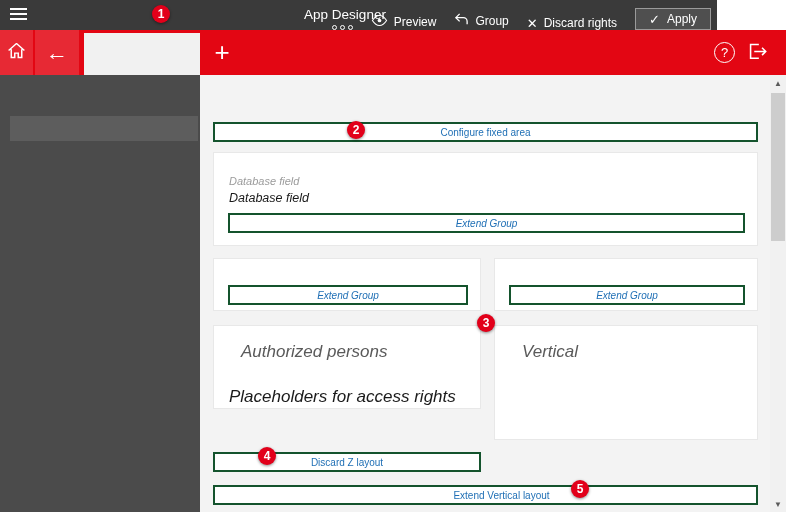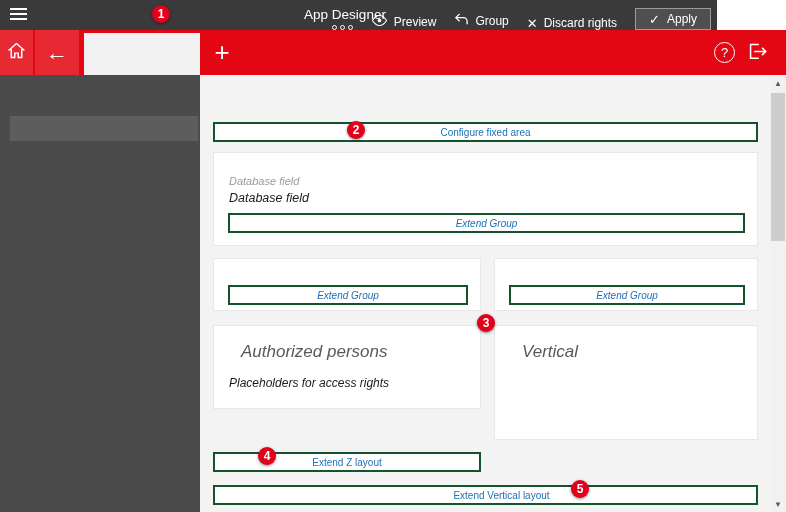--- a/index.html
+++ b/index.html
@@ -81,21 +81,21 @@
   .extend-group-a { left: 14px; top: 60px; width: 517px; height: 20px; }
 
   .card-left { left: 13px; top: 183px; width: 268px; height: 53px; }
   .card-right { left: 294px; top: 183px; width: 264px; height: 53px; }
   .extend-group-b { left: 14px; top: 26px; width: 240px; height: 20px; }
   .extend-group-c { left: 14px; top: 26px; width: 236px; height: 20px; }
 
   .card-auth { left: 13px; top: 250px; width: 268px; height: 84px; }
   .card-dossier { left: 294px; top: 250px; width: 264px; height: 115px; }
   .card-title { position: absolute; left: 15px; top: 16px; font-size: 17px; color: #5a5a5a; margin-left: 12px; }
-  .card-sub { position: absolute; left: 15px; top: 50px; font-size: 12px; color: #1a1a1a; }
+  .card-sub { position: absolute; left: 15px; top: 61px; font-size: 17px; color: #1a1a1a; }
   .card-empty { position: absolute; left: 0; top: 63px; width: 100%; text-align: center; font-size: 11.5px; color: #9b9b9b; }
 
   .extend-z-btn { left: 13px; top: 377px; width: 268px; height: 20px; }
   .extend-vertical-btn { left: 13px; top: 410px; width: 545px; height: 20px; padding-left: 32px; }
 
   
   .scrollbar { position: absolute; left: 770px; top: 75px; width: 16px; height: 437px; background: #f1f1f1; }
   .scroll-arrow {
     position: absolute; left: 0; width: 16px; height: 16px;
     display: flex; align-items: center; justify-content: center;
@@ -217,21 +217,21 @@
 
   <div class="card card-auth">
     <div class="card-title">Authorized persons</div>
     <div class="card-sub">Placeholders for access rights</div>
   </div>
 
   <div class="card card-dossier">
     <div class="card-title">Vertical</div>
   </div>
 
-  <div class="btn-blue extend-z-btn">Extend Z layout</div>
+  <div class="btn-blue extend-z-btn">Discard Z layout</div>
   <div class="btn-blue extend-vertical-btn">Extend Vertical layout</div>
 
 </div>
 
 <div class="scrollbar">
   <div class="scroll-arrow scroll-up">▲</div>
   <div class="scroll-thumb"></div>
   <div class="scroll-arrow scroll-down">▼</div>
 </div>
 

